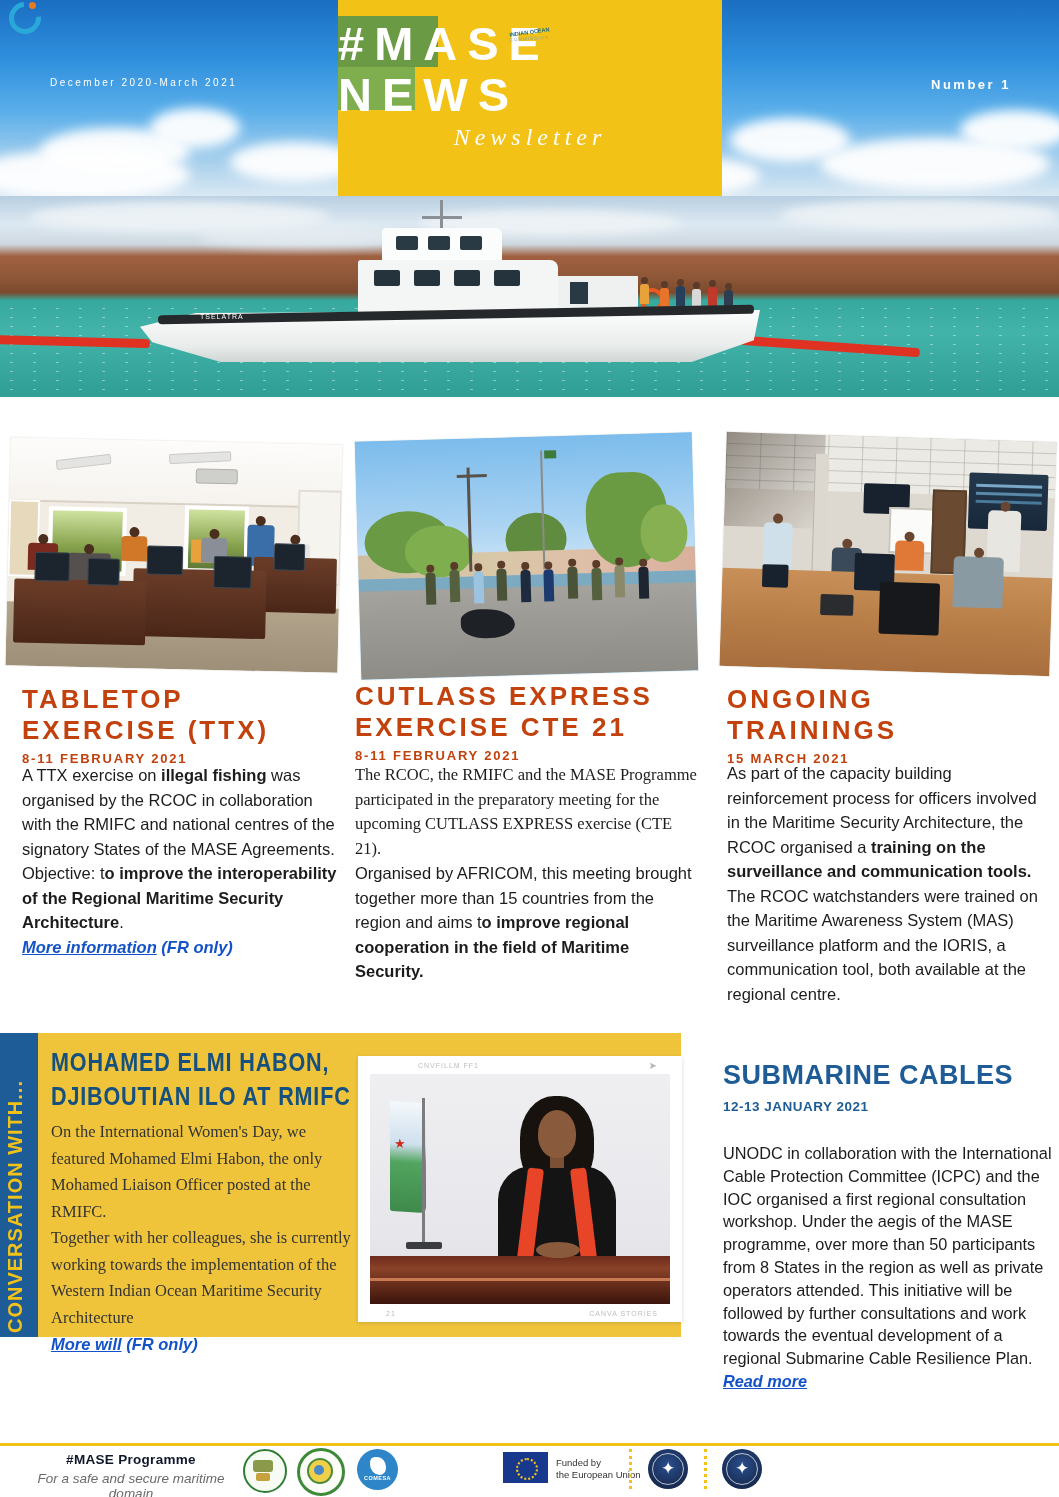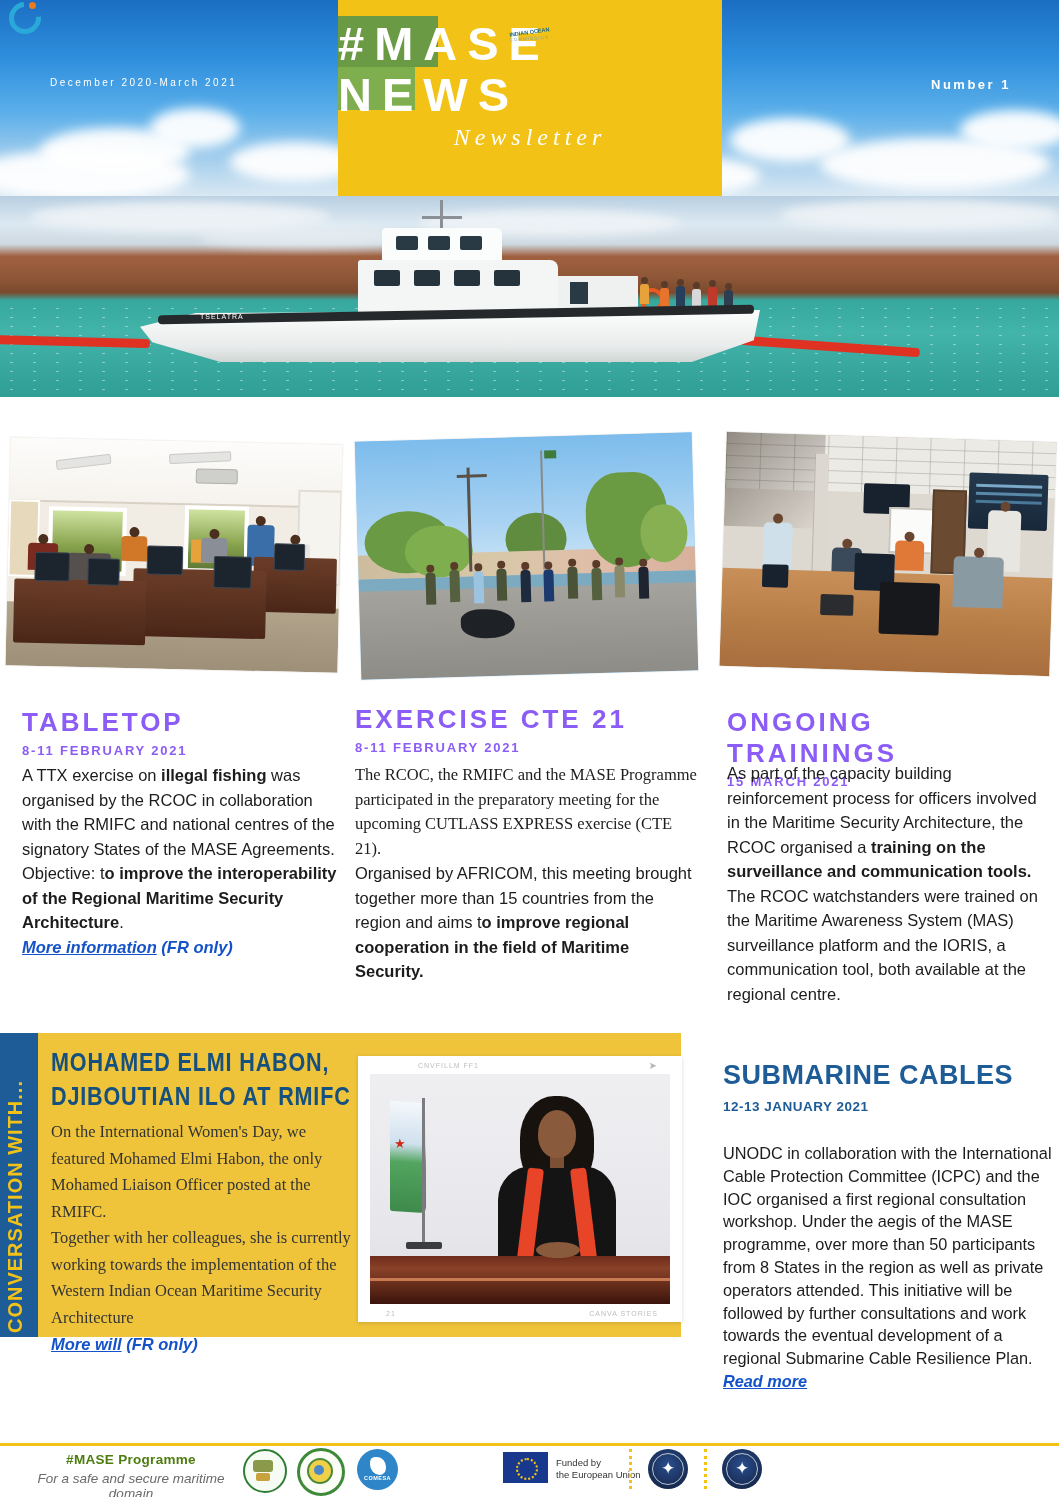--- a/index.html
+++ b/index.html
@@ -139,21 +139,21 @@
   .p3-mon2{left:12%;top:56%;width:8%;height:10%;}
   .p3-phone{position:absolute;left:30%;top:68%;width:10%;height:9%;background:#2a2c30;border-radius:2px;}
   .p3fig{position:absolute;border-radius:5px 5px 0 0;}
   .p3fig::before{content:"";position:absolute;left:50%;top:-9px;margin-left:-5px;width:10px;height:10px;border-radius:50%;background:#6a4630;}
   .pf1{left:12%;top:38%;width:9%;height:22%;background:#cfe0ea;}
   .pf2{left:33%;top:48%;width:9%;height:12%;background:#3a4a5a;}
   .pf3{left:52%;top:44%;width:9%;height:13%;background:#e07838;}
   .pf4{left:70%;top:50%;width:15%;height:22%;background:#8a9aa2;}
   .pf5{left:80%;top:30%;width:10%;height:26%;background:#e8e6e0;}
   
-  .a-head{position:absolute;color:#8b5cf6;margin-top:23px;}
+  .a-head{position:absolute;color:#c2410c;}
   .a-head .line{font-size:26px;font-weight:bold;letter-spacing:3px;line-height:31px;}
   .a-head .date{font-size:13px;font-weight:bold;letter-spacing:1.8px;margin-top:5px;}
   #head1{left:22px;top:684px;}
   #head2{left:355px;top:681px;}
   #head3{left:727px;top:684px;}
   .a-body{position:absolute;font-size:16.5px;line-height:24.5px;color:#1c1c1c;}
   #body1{left:22px;top:763px;width:322px;}
   #body2{left:355px;top:763px;width:342px;}
   #body3{left:727px;top:761px;width:322px;}
   .b{font-weight:bold;}
@@ -192,21 +192,21 @@
   .conv-desk{position:absolute;left:0;bottom:0;width:100%;height:48px;background:linear-gradient(180deg,#6e2c1c 0%,#8a4228 26%,#3c140c 100%);}
   .conv-desk::before{content:"";position:absolute;left:0;top:22px;width:100%;height:3px;background:#c87a50;}
   
   #sub-head{position:absolute;left:723px;top:1060px;color:#1D5C96;}
   #sub-head .line{font-size:27px;font-weight:bold;letter-spacing:.5px;line-height:31px;}
   #sub-head .date{font-size:13.5px;font-weight:bold;letter-spacing:.5px;margin-top:8px;}
   #sub-body{left:723px;top:1142px;width:332px;font-size:16.3px;line-height:22.8px;color:#1c1c1c;position:absolute;}
   
   #footer-line{position:absolute;left:0;top:1443px;width:1059px;height:0;border-top:3px solid #F2C216;}
   #f-brand{position:absolute;left:18px;top:1452px;width:226px;text-align:center;}
-  #f-brand .b1{font-size:13.5px;font-weight:bold;color:#4d7c0f;letter-spacing:.3px;}
+  #f-brand .b1{font-size:13.5px;font-weight:bold;color:#0f172a;letter-spacing:.3px;}
   #f-brand .b2{font-size:13.5px;font-style:italic;color:#6a6a6a;margin-top:4px;}
   .flogo{position:absolute;border-radius:50%;}
   #logo-igad{left:243px;top:1449px;width:40px;height:40px;background:#f6fbf4;border:2px solid #2e7d32;}
   #logo-igad::before{content:"";position:absolute;left:8px;top:9px;width:20px;height:12px;background:#8a9a4a;border-radius:3px;}
   #logo-igad::after{content:"";position:absolute;left:11px;top:22px;width:14px;height:8px;background:#c8a23c;border-radius:2px;}
   #logo-eac{left:297px;top:1448px;width:42px;height:42px;background:#fdfdf8;border:3px solid #3e8a3a;}
   #logo-eac::before{content:"";position:absolute;left:7px;top:7px;width:22px;height:22px;border-radius:50%;background:#f0d048;border:2px solid #4a8a3a;}
   #logo-eac::after{content:"";position:absolute;left:14px;top:14px;width:10px;height:10px;border-radius:50%;background:#4a88c8;}
   #logo-comesa{left:357px;top:1449px;width:41px;height:41px;background:#2E86C8;color:#fff;}
   #logo-comesa .map{position:absolute;left:13px;top:8px;width:16px;height:18px;background:#fff;border-radius:30% 55% 40% 60%;}
@@ -355,28 +355,30 @@
   <div class="p3-desk"></div>
   <div class="p3fig pf4"></div>
   <div class="tv p3-mon1"></div>
   <div class="tv p3-mon2"></div>
   <div class="p3-printer"></div>
   <div class="p3-phone"></div>
 </div>
 
 <div id="head1" class="a-head">
   <div class="line">TABLETOP</div>
+  <div class="line">EXERCISE (TTX)</div>
   <div class="date">8-11 FEBRUARY 2021</div>
 </div>
 <div id="body1" class="a-body">
   <span>A TTX exercise on </span><span class="b">illegal fishing</span><span> was organised by the RCOC in collaboration with the RMIFC and national centres of the signatory States of the MASE Agreements. Objective: t</span><span class="b">o improve the interoperability of the Regional Maritime Security Architecture</span><span>.</span>
   <div><a class="link">More information</a><span class="linknote"> (FR only)</span></div>
 </div>
 
 <div id="head2" class="a-head">
+  <div class="line">CUTLASS EXPRESS</div>
   <div class="line">EXERCISE CTE 21</div>
   <div class="date">8-11 FEBRUARY 2021</div>
 </div>
 <div id="body2" class="a-body">
   <span class="blockline">The RCOC, the RMIFC and the MASE Programme participated in the preparatory meeting for the upcoming CUTLASS EXPRESS exercise (CTE 21).</span>
   <span>Organised by AFRICOM, this meeting brought together more than 15 countries from the region and aims t</span><span class="b">o improve regional cooperation in the field of Maritime Security.</span>
 </div>
 
 <div id="head3" class="a-head">
   <div class="line">ONGOING</div>

